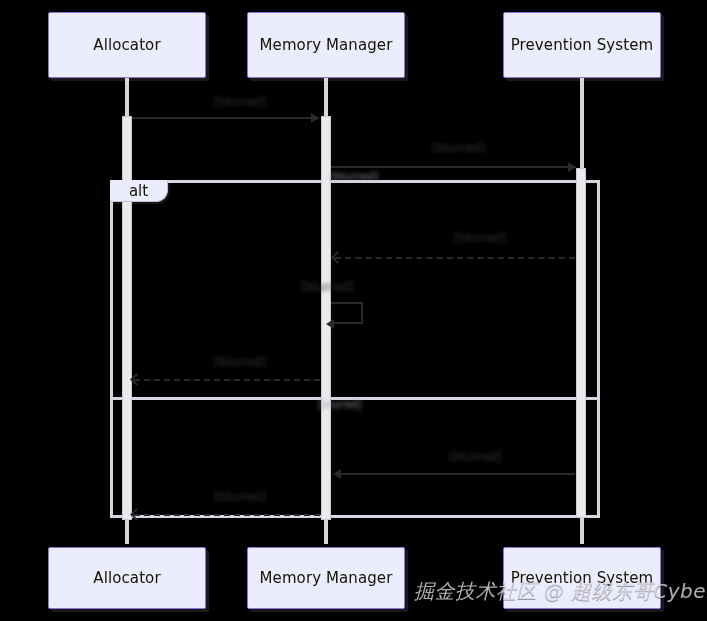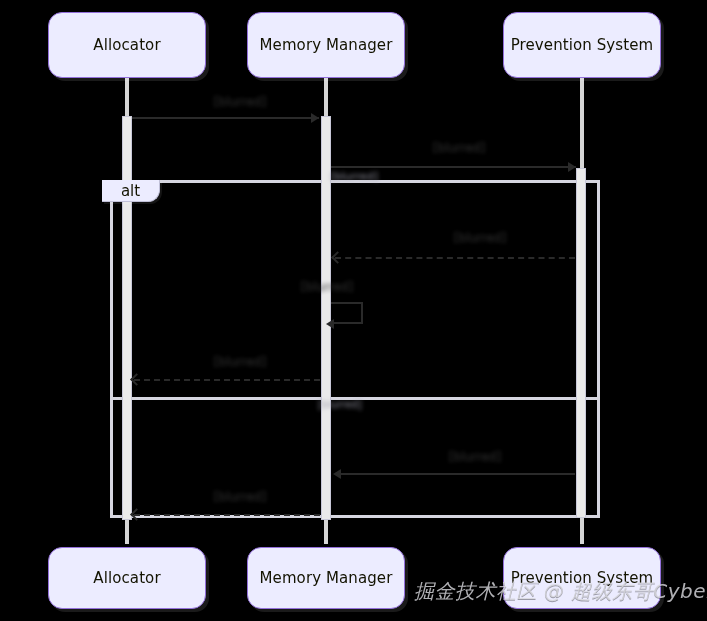--- a/index.html
+++ b/index.html
@@ -15,21 +15,21 @@
     overflow: hidden;
     font-family: "DejaVu Sans", sans-serif;
   }
 
   
   .participant {
     position: absolute;
     box-sizing: border-box;
     background: #ECECFF;
     border: 1px solid #9370DB;
-    border-radius: 14px;
+    border-radius: 2px;
     display: flex;
     align-items: center;
     justify-content: center;
     color: #131300;
     font-size: 15px;
     letter-spacing: .1px;
     box-shadow: 3px 3px 0 rgba(255,255,255,0.10);
     z-index: 30;
   }
 
@@ -163,21 +163,21 @@
 <body>
 
 <div id="stage">
 
   <div class="lifeline" style="left:125px; top:78px;  height:466px;"></div>
   <div class="lifeline" style="left:324px; top:78px;  height:466px;"></div>
   <div class="lifeline" style="left:580px; top:78px;  height:466px;"></div>
 
   <div class="frame" style="left:110px; top:180px; width:490px; height:338px;"></div>
   <div class="frame-divider" style="left:110px; top:397px; width:490px;"></div>
-  <div class="frame-tab" style="left:102px; top:180px; width:58px; height:22px;">
+  <div class="frame-tab" style="left:110px; top:180px; width:58px; height:22px;">
     <span>alt</span>
   </div>
   <div class="guard-label" style="left:330px; top:170px;">[blurred]</div>
   <div class="guard-label" style="left:318px; top:399px; font-size:10px;">[blurred]</div>
 
   <div class="activation" style="left:122px; top:116px; height:404px;"></div>
   <div class="activation" style="left:321px; top:116px; height:404px;"></div>
   <div class="activation" style="left:576px; top:168px; height:350px;"></div>
 
   <div class="msg-label" style="left:155px; top:95px; width:170px;">[blurred]</div>

